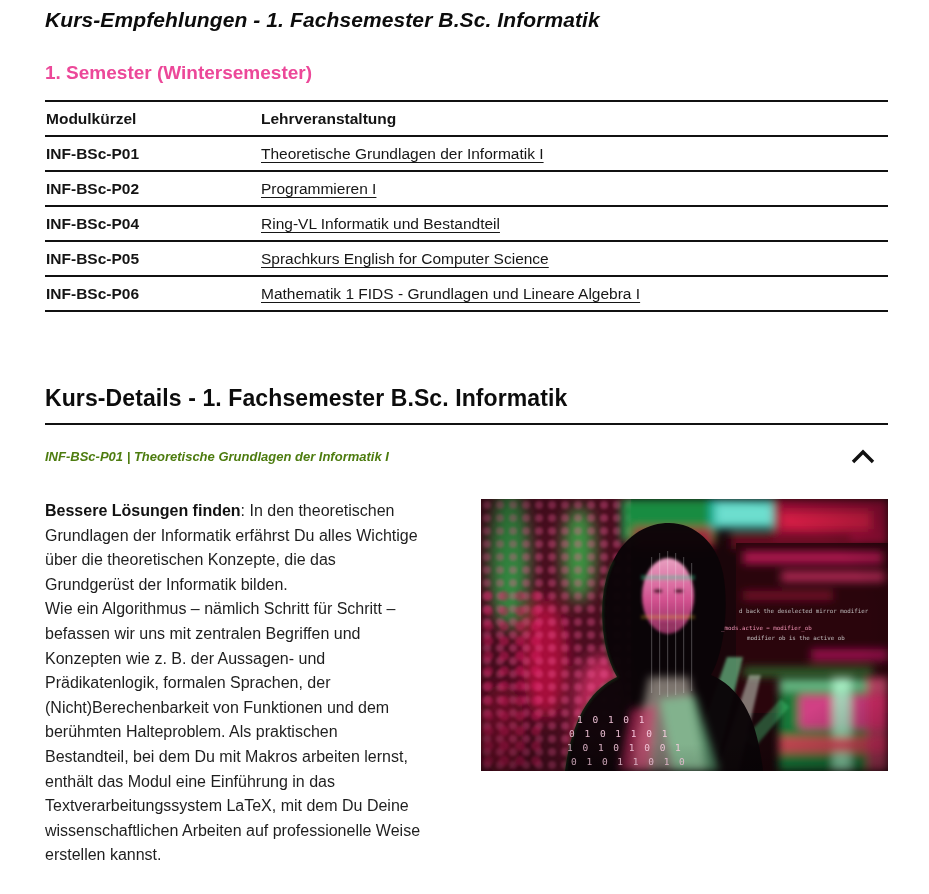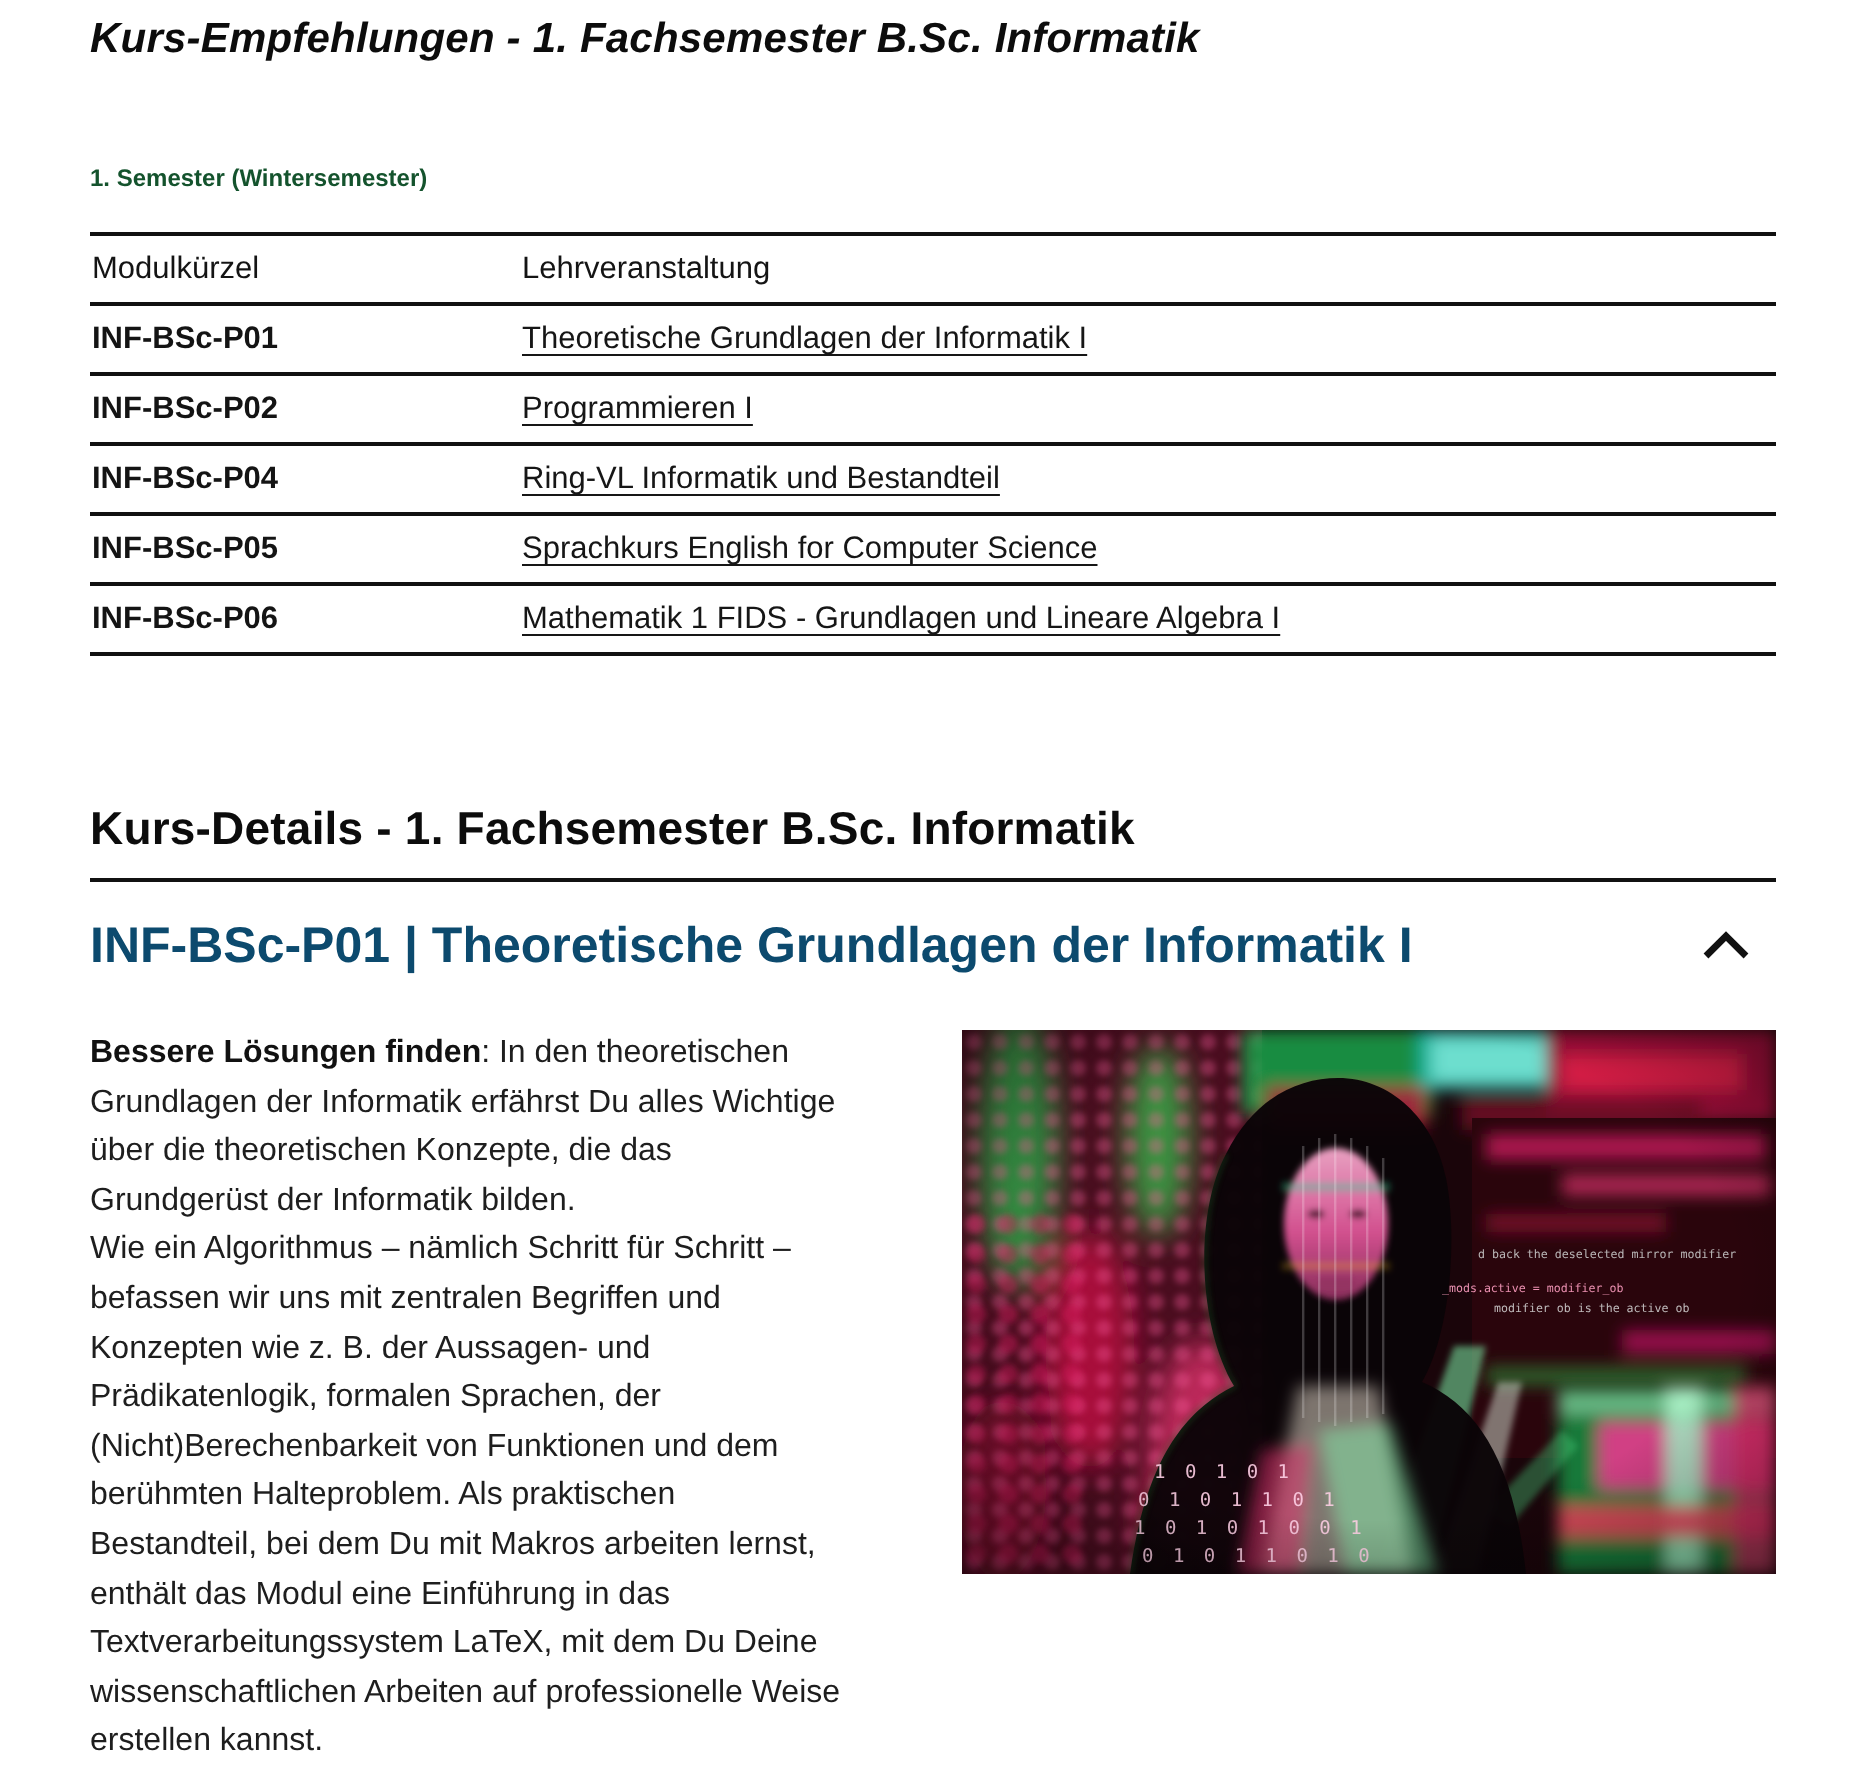--- a/index.html
+++ b/index.html
@@ -11,37 +11,37 @@
   }
   .page { padding: 0 41px 0 45px; }
 
   .rec-title {
     margin: 8px 0 0 0;
     font-size: 21px; line-height: 24px; font-weight: 700; color: #0c0c0c;
     letter-spacing: 0.1px;
     font-style: italic;
   }
   .semester-heading {
-    margin: 47px 0 0 0;
-    font-size: 12px; line-height: 20px; font-weight: 700; color: #14532d;
+    margin: 31px 0 0 0;
+    font-size: 19px; line-height: 20px; font-weight: 700; color: #ec4899;
   }
 
   table.course-table {
     margin-top: 17px;
     width: 100%;
     border-collapse: collapse;
     border-top: 2px solid #111;
   }
   table.course-table th, table.course-table td {
     text-align: left; vertical-align: middle;
     padding: 8px 0 7px 1px;
     border-bottom: 2px solid #111;
     font-size: 15.5px; line-height: 18px;
   }
-  table.course-table th { font-weight: 400; }
+  table.course-table th { font-weight: 700; }
   table.course-table td.module-code { font-weight: 700; }
   .col-module { width: 215px; }
   a.course-link {
     color: #161616;
     text-decoration: underline;
     text-decoration-thickness: 1px;
     text-underline-offset: 3px;
   }
 
   .details-title {
@@ -53,21 +53,21 @@
     border: none; border-top: 2px solid #111;
     margin: 9px 0 0 0;
   }
 
   .accordion-header {
     margin-top: 20px;
     display: flex; align-items: center; justify-content: space-between;
     cursor: pointer;
   }
   .accordion-title {
-    font-size: 25px; line-height: 24px; font-weight: 700; color: #0c4a6e;
+    font-size: 13px; line-height: 24px; font-weight: 700; color: #4d7c0f; font-style: italic;
   }
   .chevron { width: 30px; height: 22px; margin-right: 10px; flex: 0 0 auto; }
 
   .accordion-content {
     margin-top: 30px;
     display: flex; gap: 26px; align-items: flex-start;
   }
   .course-description {
     flex: 0 0 410px; width: 410px;
     font-size: 16px; line-height: 24.6px; color: #1e1e1e;

